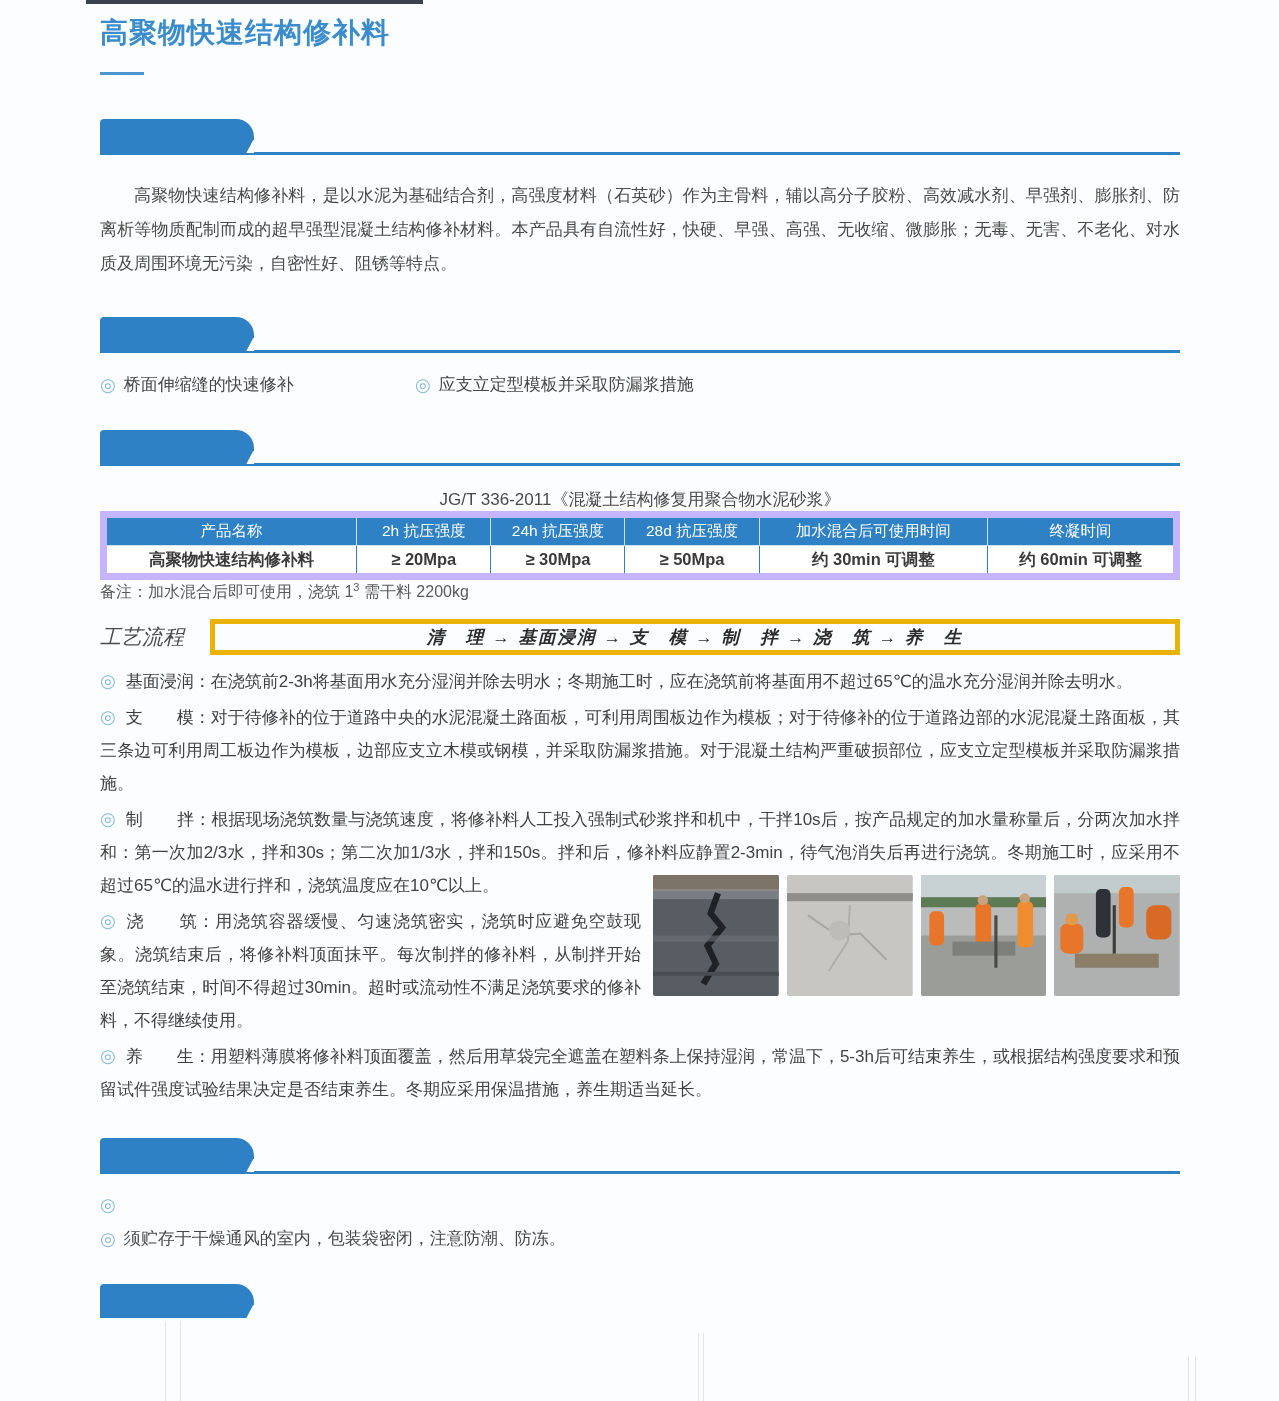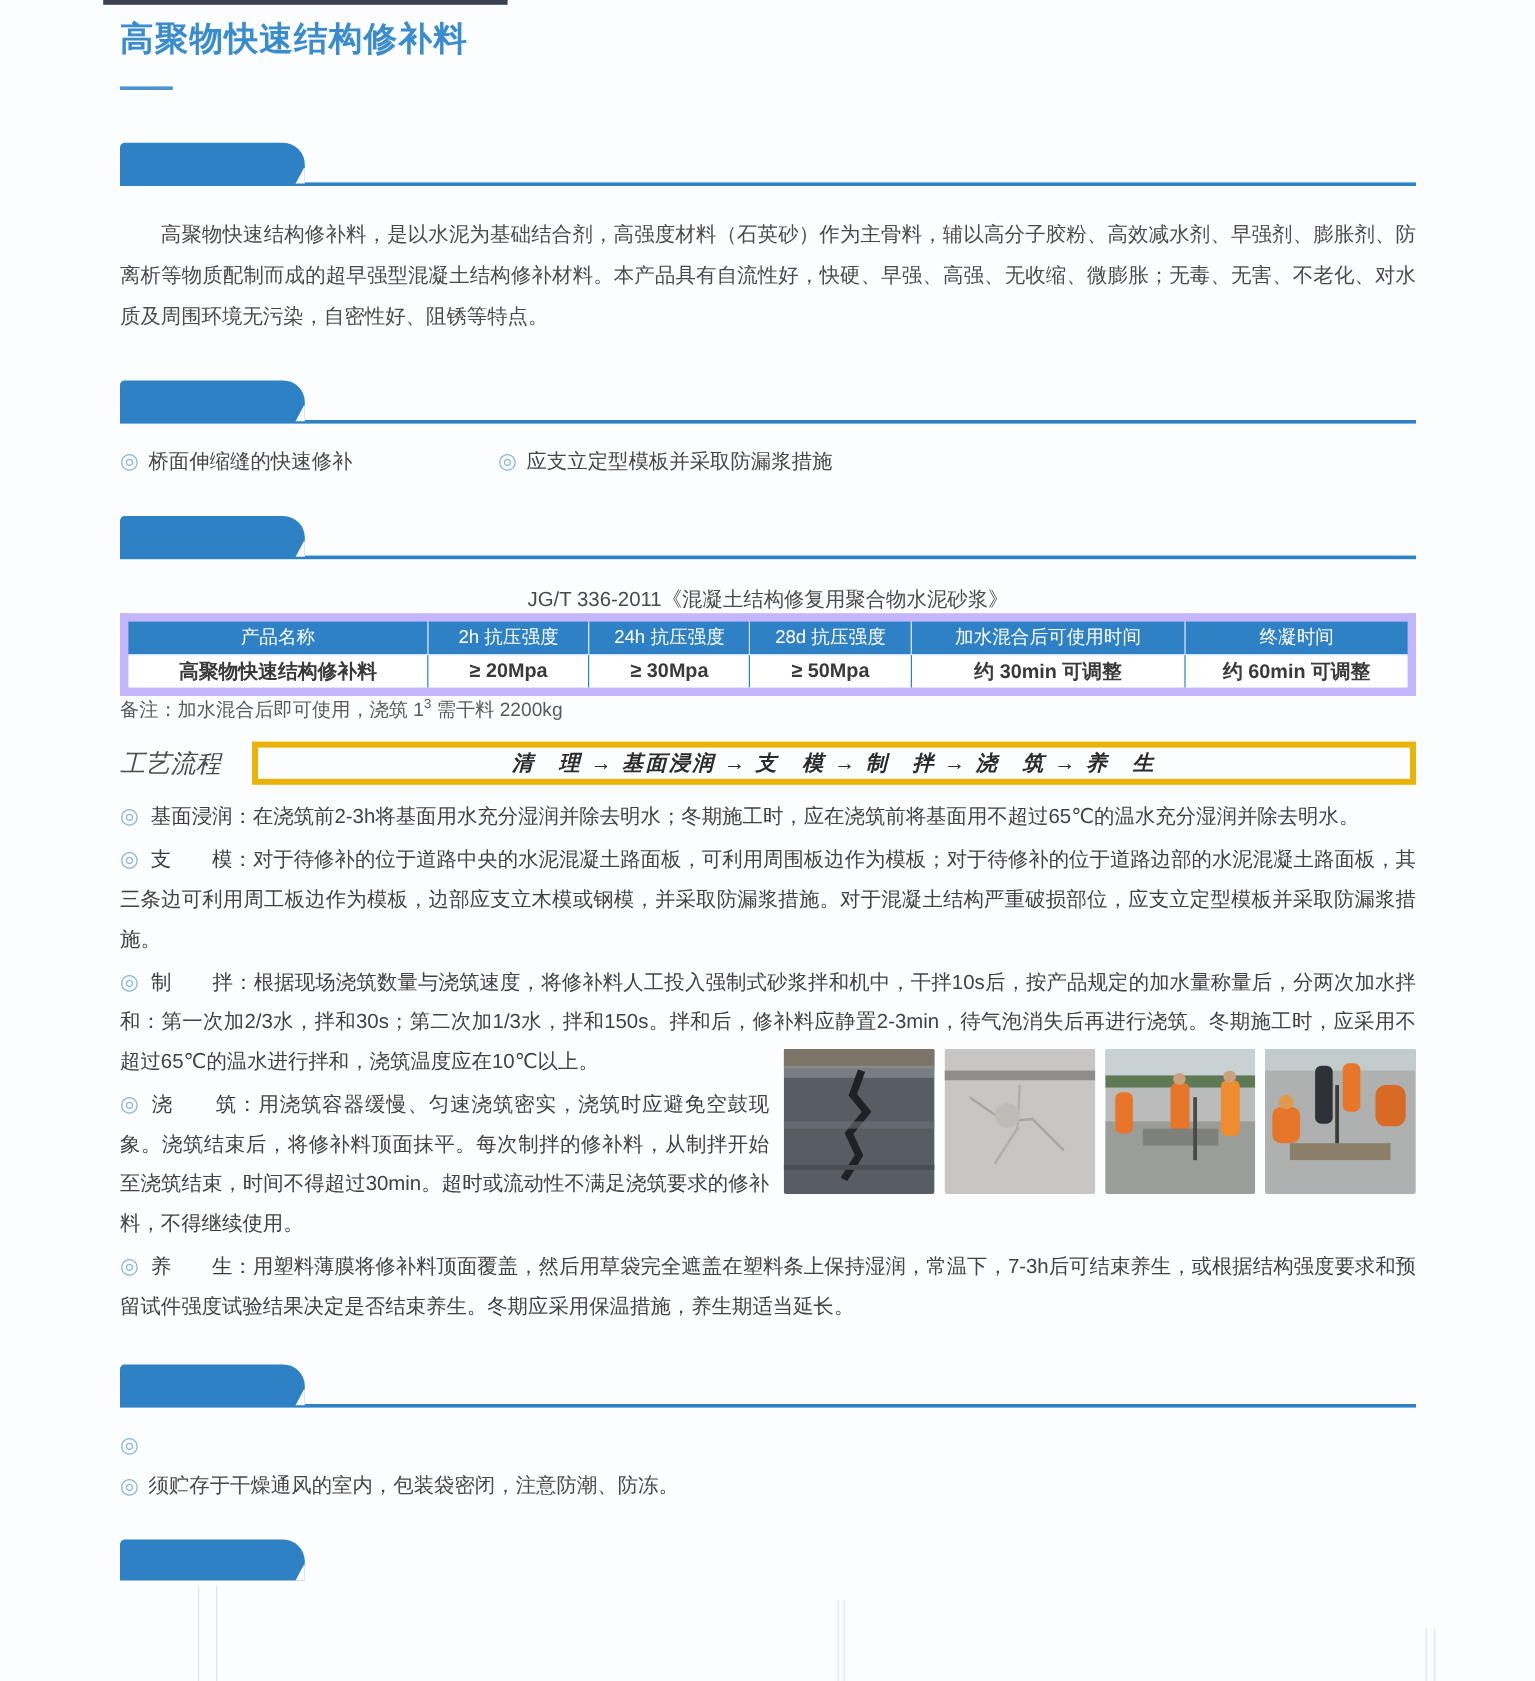--- a/index.html
+++ b/index.html
@@ -201,21 +201,21 @@
               <rect x="62" y="12" width="14" height="40" rx="5" fill="#e8762a"></rect>
               <rect x="88" y="30" width="24" height="34" rx="8" fill="#d86a26"></rect>
               <rect x="20" y="78" width="80" height="14" fill="#8b7f6a"></rect>
               <rect x="56" y="30" width="3" height="48" fill="#3c3c38"></rect>
             </svg>
           </span>
         </span>
         <span class="dot">◎</span><span class="step-label">浇　　筑：</span><span>用浇筑容器缓慢、匀速浇筑密实，浇筑时应避免空鼓现象。浇筑结束后，将修补料顶面抹平。每次制拌的修补料，从制拌开始至浇筑结束，时间不得超过30min。超时或流动性不满足浇筑要求的修补料，不得继续使用。</span>
       </p>
       <p class="step clear">
-        <span class="dot">◎</span><span class="step-label">养　　生：</span><span>用塑料薄膜将修补料顶面覆盖，然后用草袋完全遮盖在塑料条上保持湿润，常温下，7-3h后可结束养生，或根据结构强度要求和预留试件强度试验结果决定是否结束养生。冬期应采用保温措施，养生期适当延长。</span>
+        <span class="dot">◎</span><span class="step-label">养　　生：</span><span>用塑料薄膜将修补料顶面覆盖，然后用草袋完全遮盖在塑料条上保持湿润，常温下，5-3h后可结束养生，或根据结构强度要求和预留试件强度试验结果决定是否结束养生。冬期应采用保温措施，养生期适当延长。</span>
       </p>
     </div>
 
     <div class="sec-head" style="margin-top:32px">
       <div class="rule"></div>
       <div class="sec-tab">
         <span class="tab-label">包装储存</span>
         <span class="tab-slash"></span>
       </div>
     </div>

